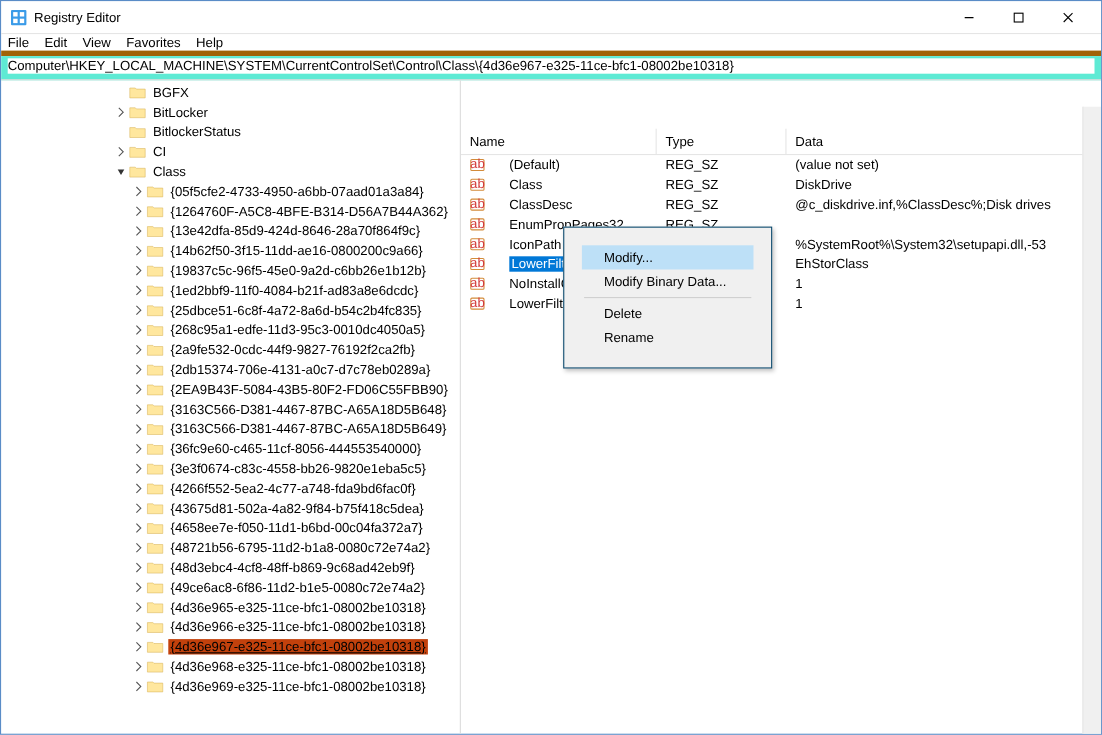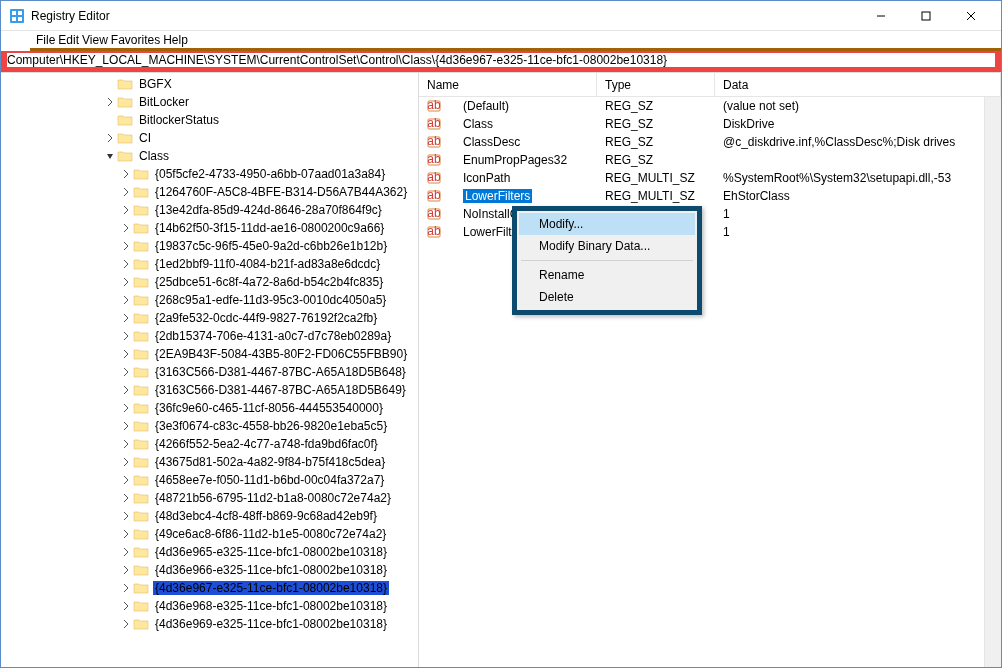--- a/index.html
+++ b/index.html
@@ -1,48 +1,48 @@
 <!DOCTYPE html>
 <html><head>
 <meta charset="utf-8">
 <style>
   * { box-sizing: border-box; margin: 0; padding: 0; font-family: "Segoe UI", Tahoma, sans-serif; font-size: 12px; }
   body { width: 1002px; height: 668px; border: 1px solid #5a8cc7; background: #fff; overflow: hidden; position: relative; }
   .titlebar { height: 30px; display: flex; align-items: center; padding: 0 8px; border-bottom: 1px solid #e5e5e5; justify-content: flex-end; }
   .titlebar .app-icon { width: 16px; height: 16px; margin-right: 6px; }
   .titlebar .title { flex: 1; }
   .titlebar .btn { width: 45px; height: 28px; display: flex; align-items: center; justify-content: center; }
-  .menubar { height: 20px; display: flex; align-items: center; padding: 0 6px; gap: 3px; border-bottom: 3px solid #a16207; margin-left: 29px; }
+  .menubar { height: 20px; display: flex; align-items: center; padding: 0 6px; gap: 14px; border-bottom: 5px solid #a16207; }
   .menubar span { cursor: default; }
-  .addressbar { height: 22px; padding: 2px 6px; border-bottom: 1px solid #dcdcdc; background:#ef4444; }
+  .addressbar { height: 22px; padding: 2px 6px; border-bottom: 1px solid #dcdcdc; background:#5eead4; }
   .addressbar input { width: 100%; border: none; outline: none; font-size: 12px; }
   .content { display: flex; height: calc(668px - 30px - 20px - 22px - 1px); }
   .tree { width: 418px; border-right: 1px solid #dcdcdc; overflow-x: scroll; overflow-y: hidden; position: relative; white-space: nowrap; text-align: right; }
   .values { flex: 1; display: flex; flex-direction: column; overflow: hidden; position: relative; }
-  .vheader { display: flex; border-bottom: 1px solid #e5e5e5; height: 24px; align-items: center; }
+  .vheader { display: flex; border-bottom: 1px solid #e5e5e5; height: 24px; align-items: center; margin-top: 44px; }
   .vheader .col { padding: 4px 8px; border-right: 1px solid #e5e5e5; height: 100%; display: flex; align-items:center; }
   .col-name { width: 178px; }
   .col-type { width: 118px; }
   .col-data { flex: 1; }
   .vrows { flex: 1; overflow: auto; }
   .vrow { display: flex; height: 18px; align-items: center; }
   .vrow .cell { padding: 1px 8px; overflow: hidden; white-space: nowrap; text-overflow: ellipsis; }
   .vrow .cell-name { width: 178px; display: flex; align-items: center; gap: 4px; }
   .vrow .cell-type { width: 118px; }
   .vrow .cell-data { flex: 1; }
   .vrow.selected .cell-name .lbl { background: #0078d7; color: #fff; padding: 0 2px; }
   .string-icon { width:32px; height:14px; flex-shrink:0; }
   .tree-inner { padding-top: 2px; }
   .trow { display:flex; align-items:center; height:18px; padding-left: 118px; }
   .trow.top { padding-left: 102px; }
   .trow .exp { width: 14px; height:14px; display:flex; align-items:center; justify-content:center; color:#555; margin-right: 0px; }
   .trow .folder { width:16px; height:14px; margin-right: 4px; }
   .trow .lbl { padding: 0 2px; }
-  .trow.selected .lbl { background: #1d4ed8; }
-  .context-menu { position: absolute; left: 511px; top: 205px; width: 190px; background: #f0f0f0; border: 5px solid #0c4a6e; box-shadow: 2px 2px 4px rgba(0,0,0,0.25); padding: 2px; z-index: 10; }
+  .trow.selected .lbl { background: #c2410c; text-decoration: underline; }
+  .context-menu { position: absolute; left: 511px; top: 205px; width: 190px; background: #f0f0f0; border: 1px solid #0c4a6e; box-shadow: 2px 2px 4px rgba(0,0,0,0.25); padding: 16px; z-index: 10; }
   .context-menu .mi { padding: 4px 20px; }
   .context-menu .sep { height: 1px; background: #d0d0d0; margin: 3px 2px; }
   .context-menu .mi.hl { background: #bde0f7; }
   .scrollbar-v { position:absolute; right:0; top:24px; bottom:0; width:17px; background:#f0f0f0; border-left:1px solid #e5e5e5; }
   ::-webkit-scrollbar { width:17px; height:17px; }
   ::-webkit-scrollbar-track { background:#f0f0f0; }
   ::-webkit-scrollbar-thumb { background:#c1c1c1; }
   ::-webkit-scrollbar-button { background:#f0f0f0; width:17px; height:17px; }
 </style>
 </head>
@@ -525,15 +525,15 @@
         </div>
       </div>
     <div class="scrollbar-v"></div>
   </div>
 </div>
 
 <div class="context-menu">
   <div class="mi hl">Modify...</div>
   <div class="mi">Modify Binary Data...</div>
   <div class="sep"></div>
+  <div class="mi">Delete</div>
   <div class="mi">Rename</div>
-  <div class="mi">Delete</div>
 </div>
 
 </body></html>

